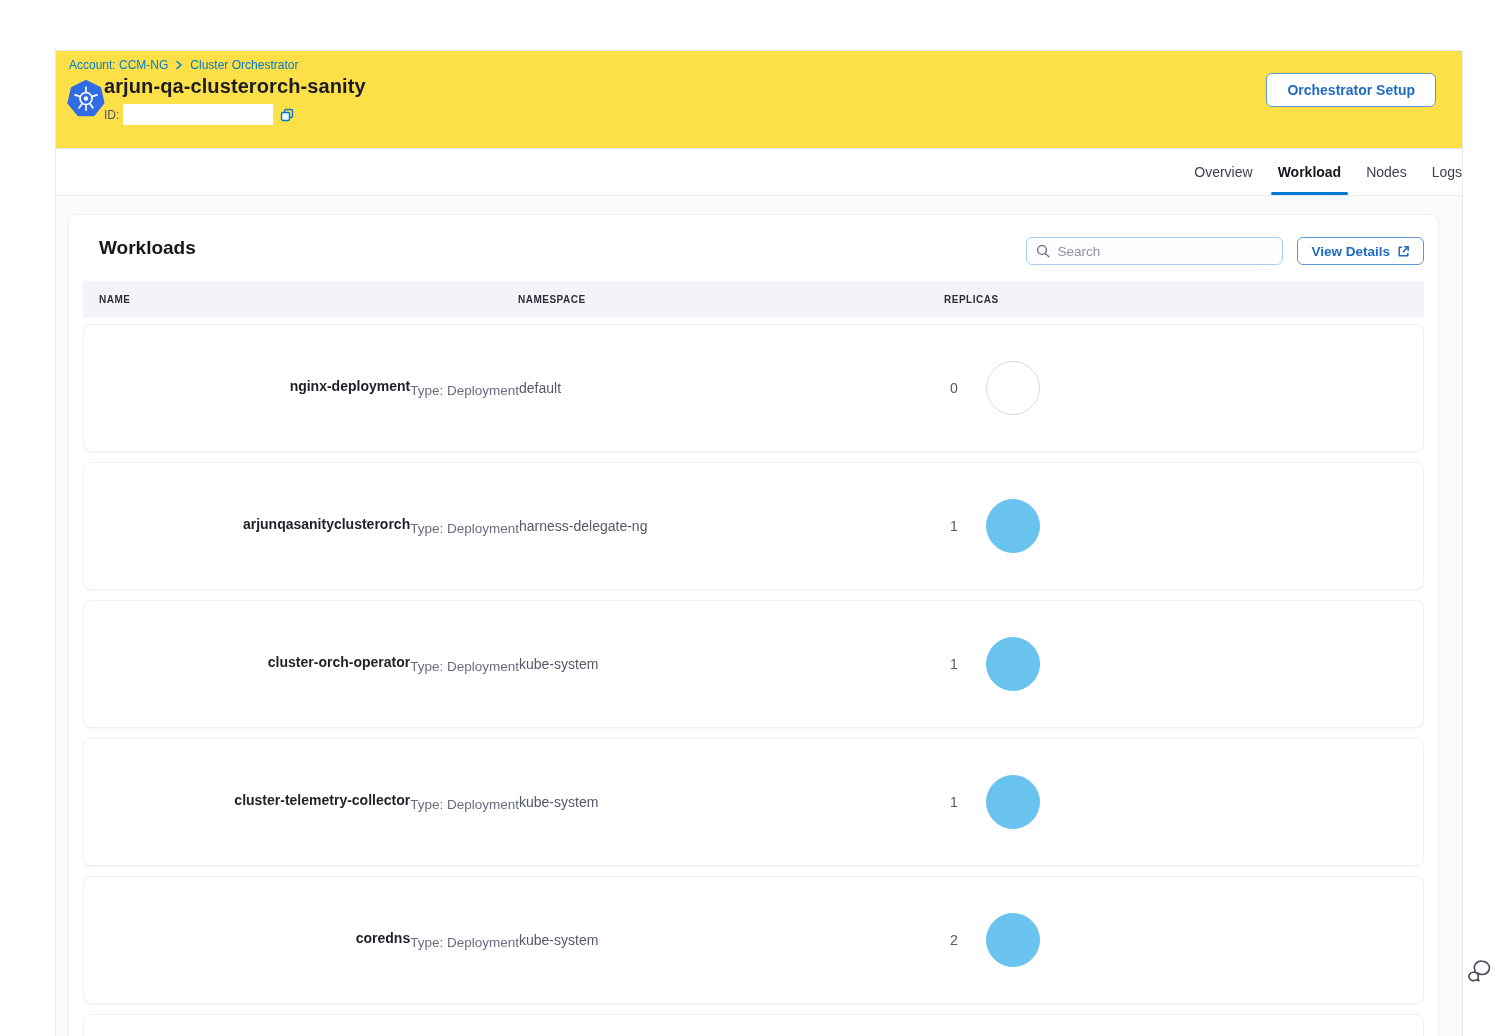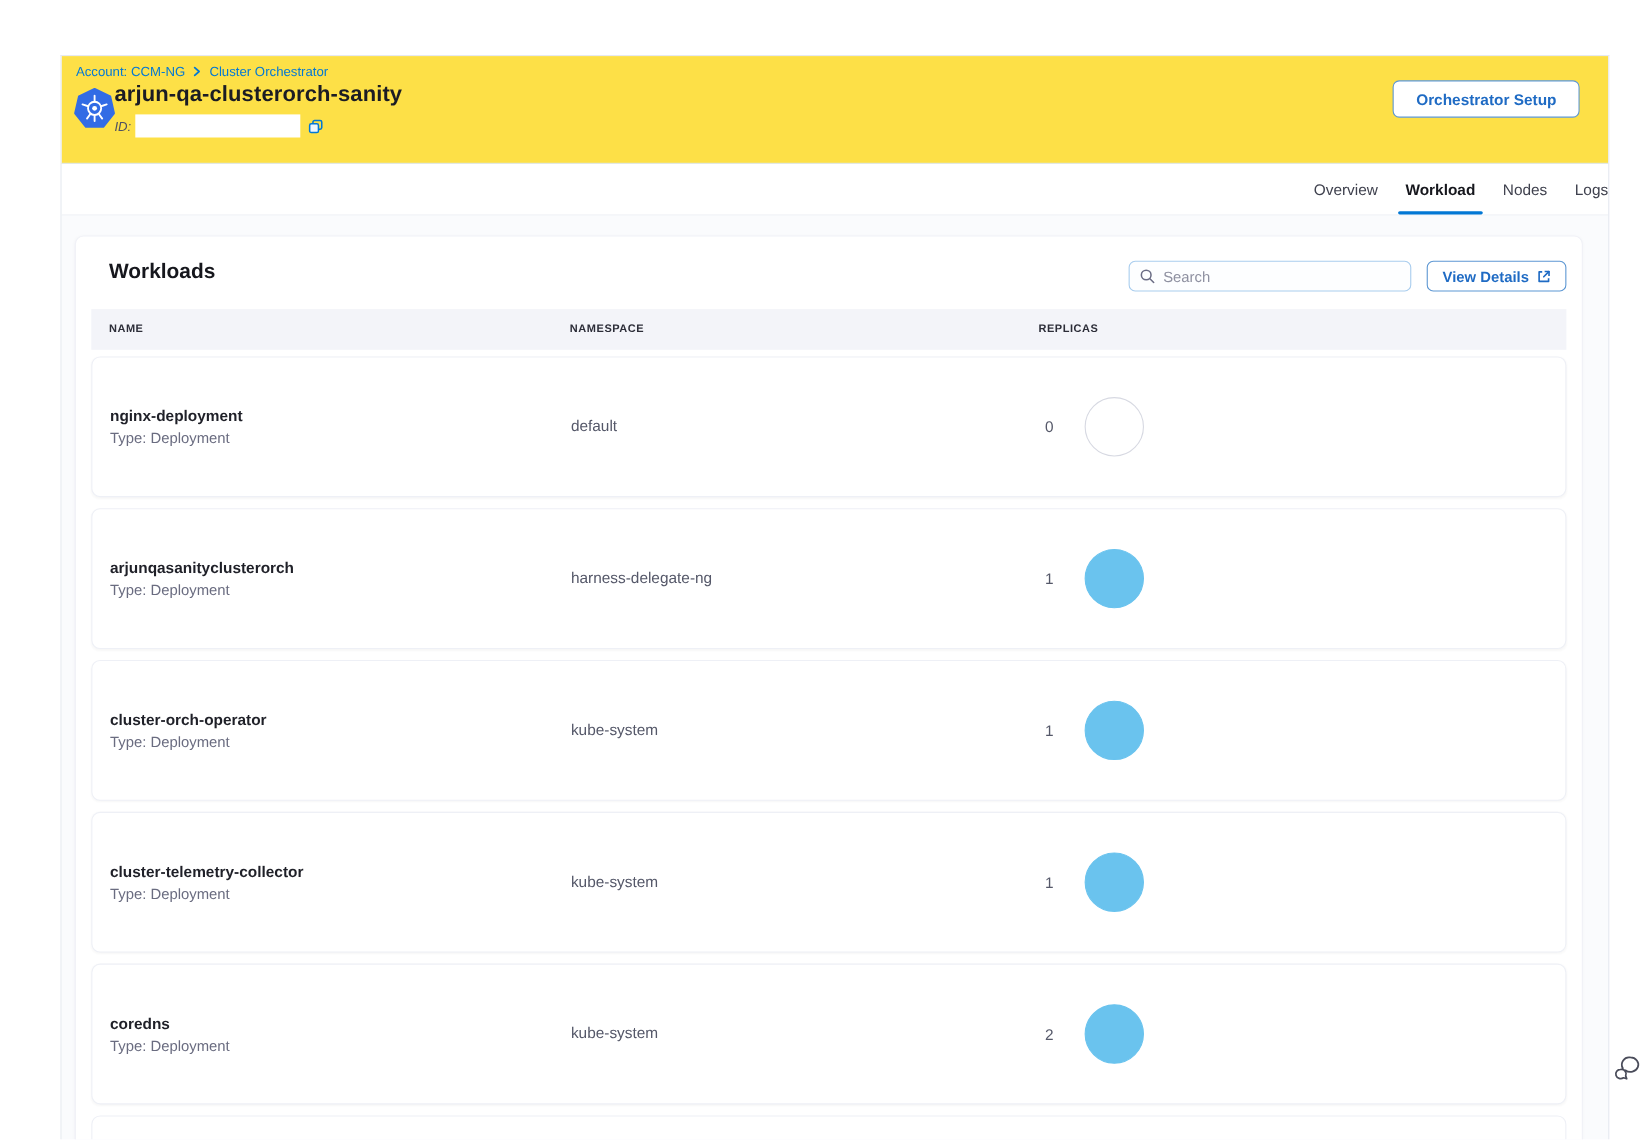--- a/index.html
+++ b/index.html
@@ -11,21 +11,21 @@
   .app-panel { position:absolute; left:55px; top:50px; width:1408px; bottom:0;
     border:1px solid #e6e9f0; border-bottom:none; background:#fafbfd; overflow:hidden; }
 
   
   .header-band { position:relative; height:98px; background:#fde047; border-bottom:1px solid #dfe8f1; }
   .breadcrumb { position:absolute; left:13px; top:7px; display:flex; align-items:center; gap:7px;
     font-size:12px; color:#0278d5; }
   .breadcrumb-sep { display:flex; align-items:center; }
   .k8s-icon { position:absolute; left:11px; top:29px; width:38px; height:38px; }
   .cluster-title { position:absolute; left:48px; top:24px; font-size:20px; font-weight:bold; color:#1b1c24; letter-spacing:.1px; }
-  .id-row { position:absolute; left:48px; top:53px; display:flex; align-items:center; font-size:12px; color:#4f5162;font-style:italic; }
+  .id-row { position:absolute; left:48px; top:53px; display:flex; align-items:center; font-size:12px; color:#4f5162; }
   .id-redaction { width:150px; height:21px; background:#ffffff; margin-left:4px; }
   .copy-icon { margin-left:7px; display:flex; align-items:center; cursor:pointer; }
   .setup-btn { position:absolute; right:26px; top:22px; height:30px; padding:16px 20px;
     background:#ffffff; border:1px solid #5d97d3; border-radius:6px;
     font-size:14px; font-weight:bold; color:#1f6bc4; display:flex; align-items:center; cursor:pointer; }
 
   
   .tab-bar { height:47px; background:#ffffff; border-bottom:1px solid #eceef3;
     display:flex; align-items:stretch; padding-left:28px; gap:25px;justify-content:flex-end; }
   .tab { position:relative; display:flex; align-items:center; font-size:14px; color:#3f414e; cursor:pointer; }
@@ -54,21 +54,21 @@
   .col-name { flex:0 0 435px; padding-left:16px; }
   .col-ns { flex:0 0 426px; }
   .col-rep { flex:1; }
   .th { font-size:10px; font-weight:bold; letter-spacing:.5px; color:#2c2d38; }
 
   .rows { margin:6px 14px 0; }
   .row { height:128px; margin-bottom:10px; background:#ffffff; border:1px solid #eef0f6;
     border-radius:8px; display:flex; align-items:center;
     box-shadow:0 1px 2px rgba(40,41,61,.04); cursor:pointer; }
   .row.partial { height:40px; margin-bottom:0; box-shadow:none; }
-  .name-cell { display:flex; flex-direction:column; justify-content:flex-start; }
+  .name-cell { display:flex; flex-direction:row; justify-content:flex-end; }
   .wl-name { font-size:14px; font-weight:bold; color:#1f2028; }
   .wl-type { margin-top:5px; font-size:13.5px; color:#6a6c80; }
   .ns-text { font-size:14px; color:#555869; }
   .rep-cell { display:flex; align-items:center; gap:28px; }
   .rep-num { font-size:14px; color:#555869; padding-left:5px; min-width:9px; }
   .rep-circle { width:54px; height:54px; border-radius:50%; background:#ffffff; border:1px solid #d7d9e2; }
   .rep-circle.filled { background:#6ac3ee; border-color:#6ac3ee; }
 
   
   .chat-launcher { position:absolute; left:1464px; top:958px; width:28px; height:28px;

